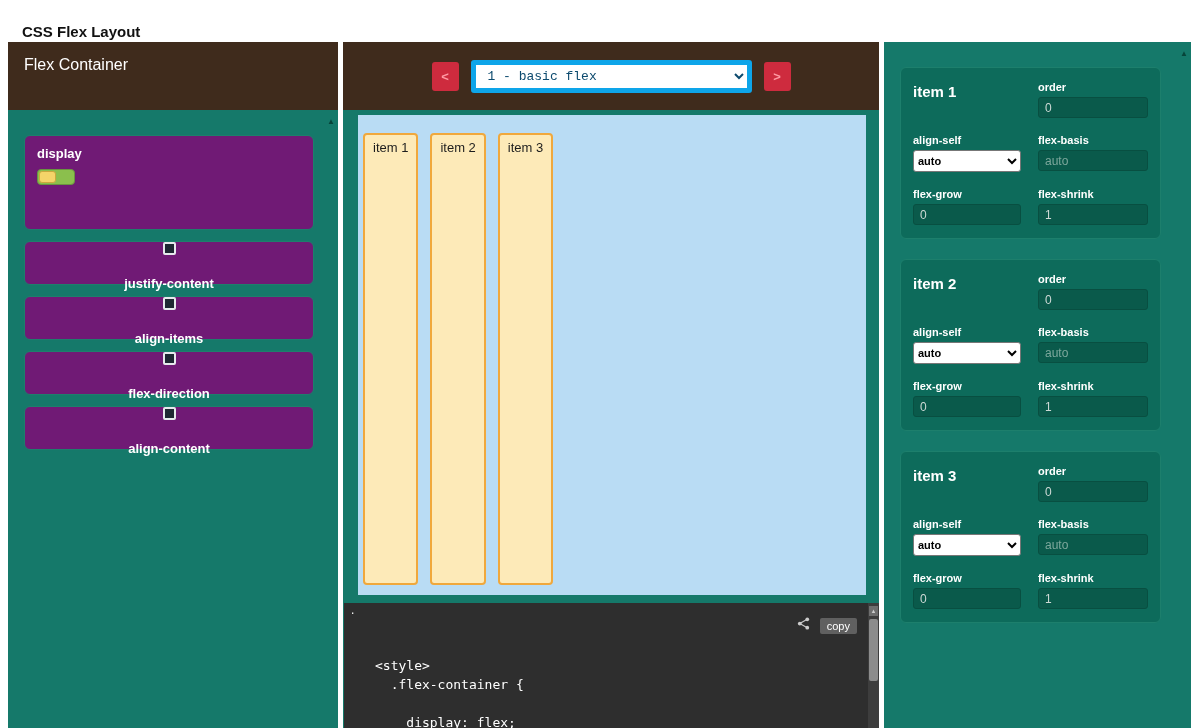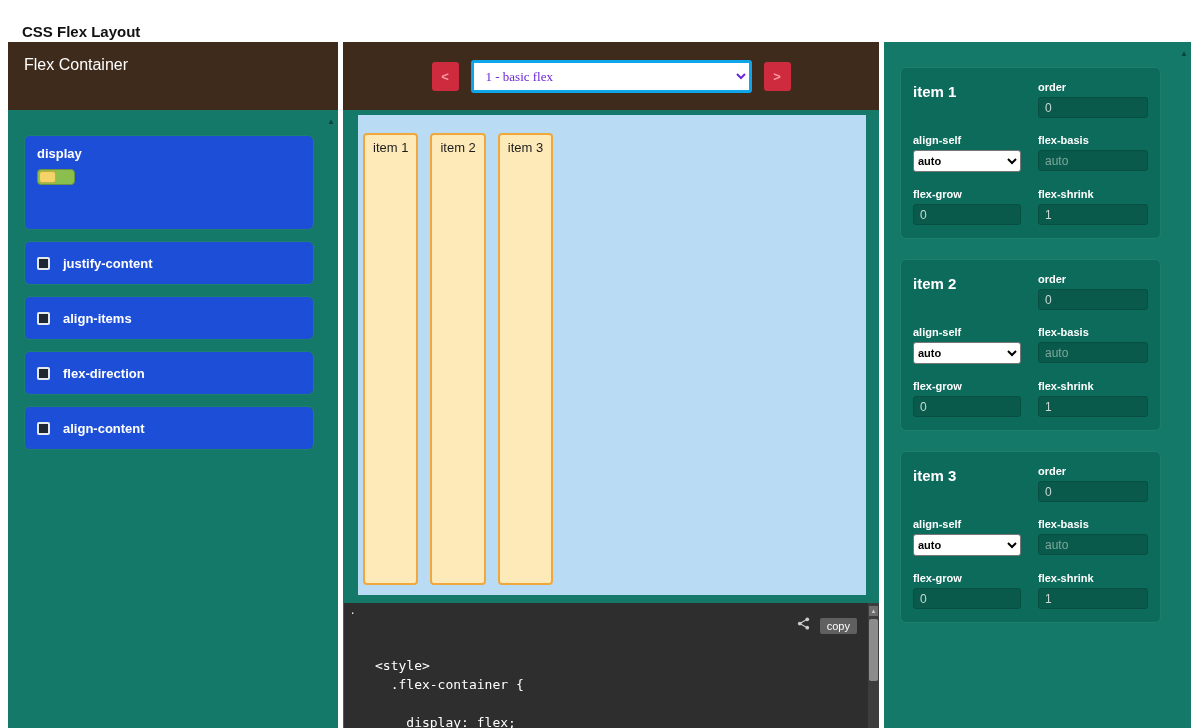--- a/index.html
+++ b/index.html
@@ -36,25 +36,25 @@
   .panel-left  .panel-body { padding:25px 24px 0 16px; }
   .panel-right .panel-body { padding:25px 30px 0 16px; }
 
   .scroll-arrow {
     position:absolute; top:8px; right:3px;
     font-size:8px; color:#07453a; cursor:pointer; line-height:1;
   }
 
   
   .section {
-    background:#1d4ed8; border:1px solid #1d7f6c; border-radius:6px;
+    background:#701a75; border:1px solid #1d7f6c; border-radius:6px;
     margin-bottom:11px;
   }
   .display-section { padding:10px 12px 12px; height:95px; }
-  .prop-section { height:44px; display:flex; align-items:center; gap:13px; padding:0 12px; }
+  .prop-section { height:44px; display:flex; align-items:center; gap:21px; padding:0 12px;flex-direction:column; }
   .section-label { font-weight:bold; font-size:13px; color:#fff; }
 
   .toggle {
     width:38px; height:16px; background:#8bbf4d; border:1px solid #6a9440;
     border-radius:4px; margin:8px 0 7px; position:relative; cursor:pointer;
   }
   .toggle-knob {
     position:absolute; left:1px; top:1px; width:17px; height:12px;
     background:#f4d469; border:1px solid #c9a83e; border-radius:3px;
   }
@@ -69,22 +69,22 @@
   }
 
   
   .nav-btn {
     width:27px; height:29px; background:#ce2b3e; color:#ff9aa4;
     border:none; border-radius:3px; font-size:13px; font-weight:bold; cursor:pointer;
     font-family:inherit;
   }
   .example-select {
     width:281px; height:33px; font-size:13px; border-radius:3px;
-    border:3px solid #0ea5e9; padding:0 8px; background:#fff; color:#6d28d9;
-    font-family:Liberation Serif, serif;
+    border:5px solid #0ea5e9; padding:0 8px; background:#fff; color:#0c4a6e;
+    font-family:Liberation Mono, monospace;
   }
 
   .preview {
     margin:5px 13px 0 15px; height:480px; background:#b9dcf4;
     padding:18px 5px 10px; display:flex; gap:12px; align-items:stretch;
   }
   .flex-item {
     background:#fdeab8; border:2px solid #f0a83c; border-radius:4px;
     padding:5px 8px; font-size:13px; color:#1d1d1d;
   }

